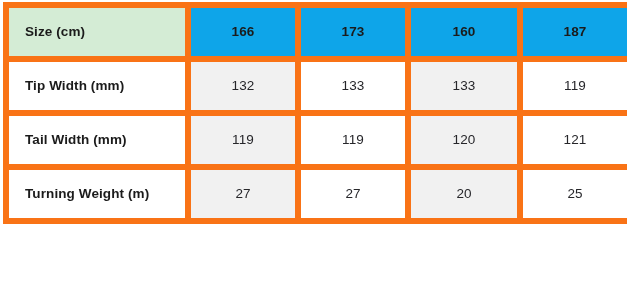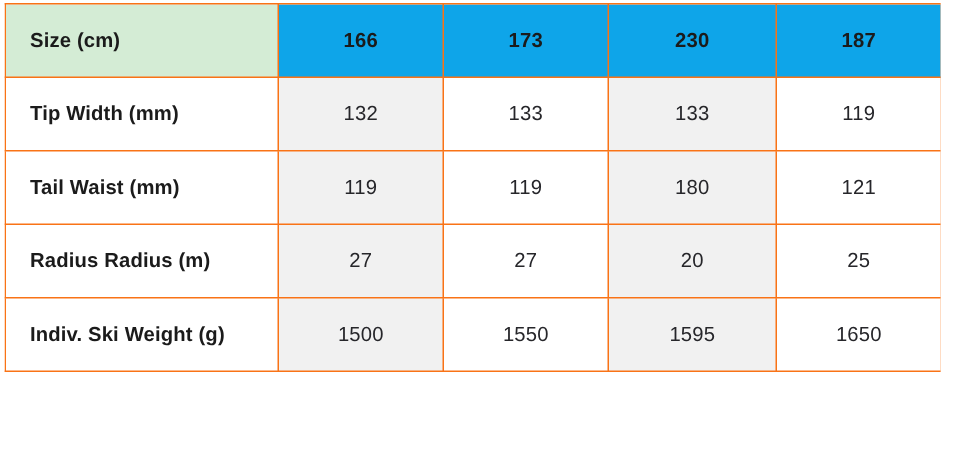--- a/index.html
+++ b/index.html
@@ -35,21 +35,21 @@
   }
 
   table.spec-table col.c-label { width: 182px; }
   table.spec-table col.c-d0    { width: 110px; }
   table.spec-table col.c-d1    { width: 110px; }
   table.spec-table col.c-d2    { width: 112px; }
   table.spec-table col.c-d3    { width: 110px; }
 
   table.spec-table th,
   table.spec-table td {
-    border: 1px solid #f97316;
+    border: 6px solid #f97316;
     padding: 0;
     height: 48px;
     font-size: 13.5px;
     color: #1b1b1b;
     vertical-align: middle;
     line-height: 1.2;
     letter-spacing: 0.1px;
   }
 
   
@@ -97,54 +97,47 @@
         <col class="c-d0">
         <col class="c-d1">
         <col class="c-d2">
         <col class="c-d3">
     </colgroup>
     <thead>
       <tr>
         <th class="head-label" scope="col">Size (cm)</th>
         <th class="head-size" scope="col">166</th>
         <th class="head-size" scope="col">173</th>
-        <th class="head-size" scope="col">230</th>
+        <th class="head-size" scope="col">160</th>
         <th class="head-size" scope="col">187</th>
       </tr>
     </thead>
     <tbody>
 
       <tr>
         <th class="row-label" scope="row">Tip Width (mm)</th>
         <td class="cell shade-a">132</td>
         <td class="cell shade-b">133</td>
         <td class="cell shade-a">133</td>
         <td class="cell shade-b">119</td>
       </tr>
 
 
       <tr>
-        <th class="row-label" scope="row">Tail Waist (mm)</th>
+        <th class="row-label" scope="row">Tail Width (mm)</th>
         <td class="cell shade-a">119</td>
         <td class="cell shade-b">119</td>
-        <td class="cell shade-a">180</td>
+        <td class="cell shade-a">120</td>
         <td class="cell shade-b">121</td>
       </tr>
 
       <tr>
-        <th class="row-label" scope="row">Radius Radius (m)</th>
+        <th class="row-label" scope="row">Turning Weight (m)</th>
         <td class="cell shade-a">27</td>
         <td class="cell shade-b">27</td>
         <td class="cell shade-a">20</td>
         <td class="cell shade-b">25</td>
       </tr>
 
-      <tr>
-        <th class="row-label" scope="row">Indiv. Ski Weight (g)</th>
-        <td class="cell shade-a">1500</td>
-        <td class="cell shade-b">1550</td>
-        <td class="cell shade-a">1595</td>
-        <td class="cell shade-b">1650</td>
-      </tr>
 
     </tbody>
   </table>
 </div>
 
 </body></html>

